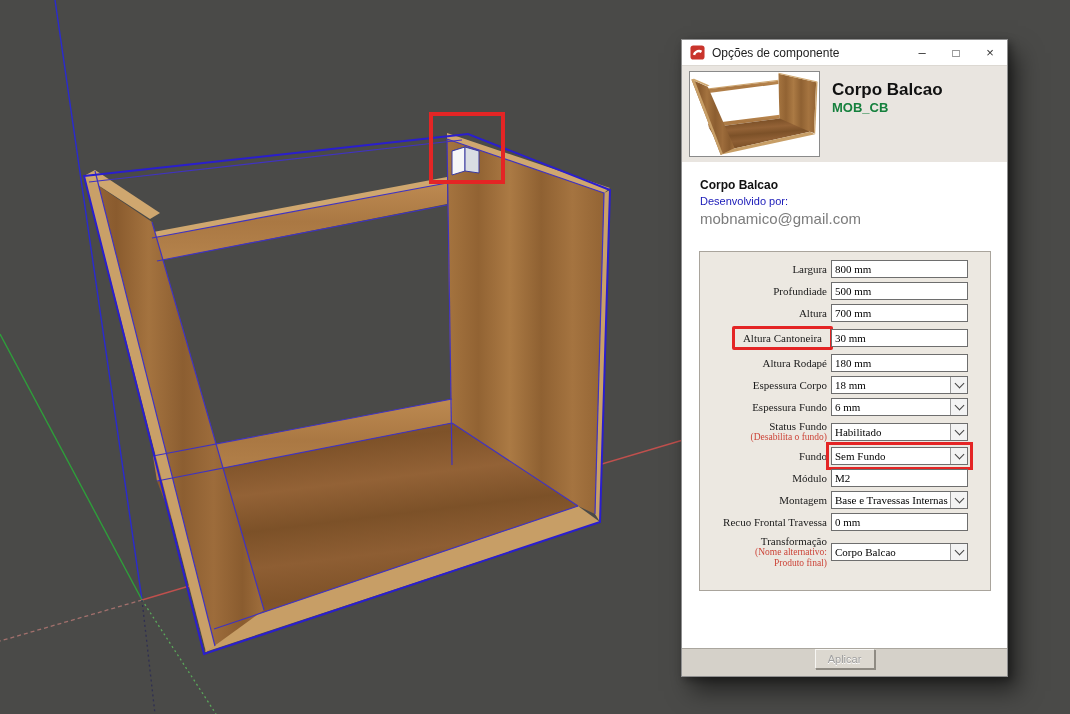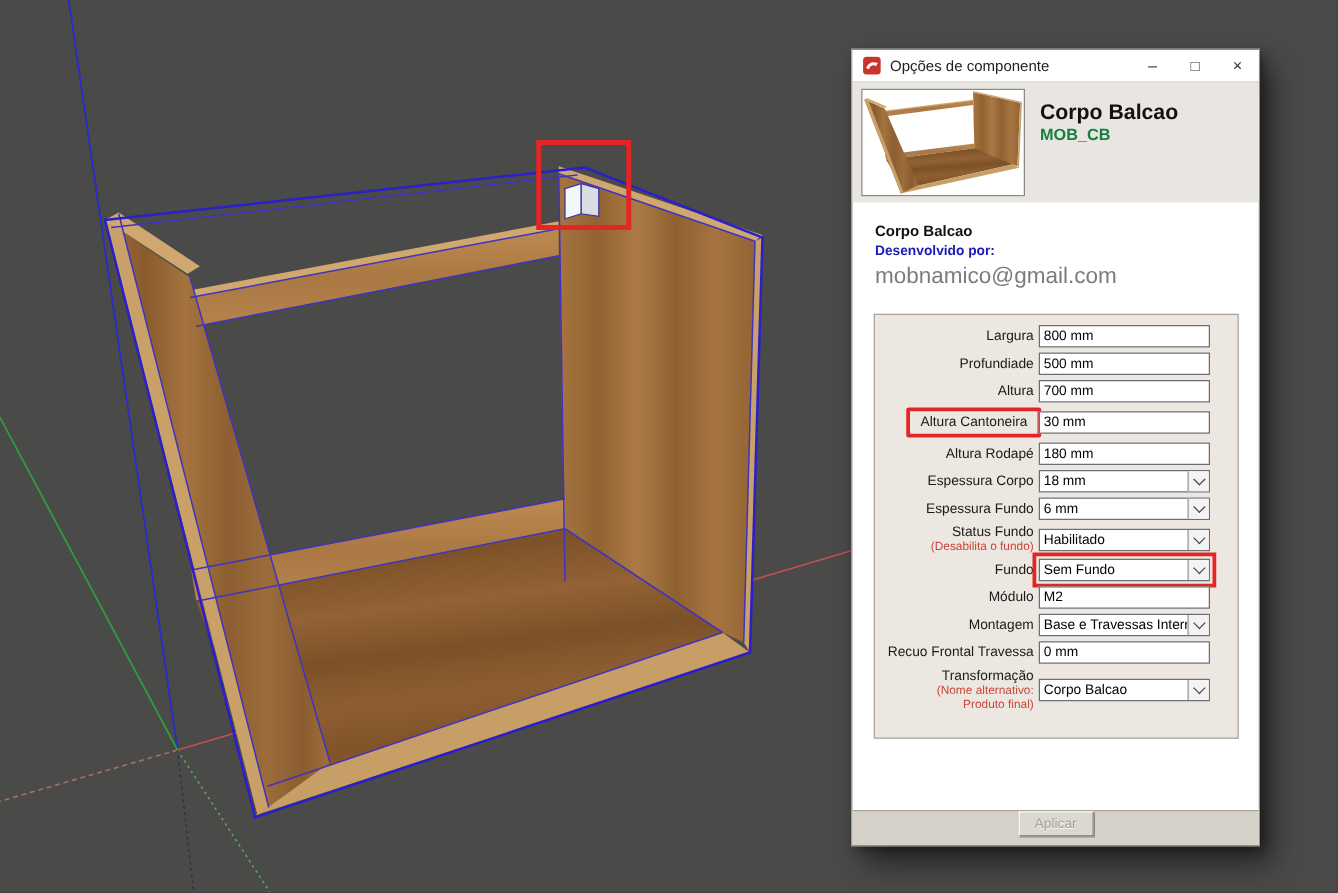--- a/index.html
+++ b/index.html
@@ -17,26 +17,26 @@
   .winbtn{width:34px;height:25px;display:flex;align-items:center;justify-content:center;
           font-size:13px;color:#333;cursor:default;}
   .winbtn.max{font-size:12px;}
   #hdr{height:96px;background:#e9e5e0;border-top:1px solid #dcd8d2;display:flex;}
   #thumb{width:129px;height:84px;background:#fff;border:1px solid #8a8a8a;margin:5px 0 0 7px;flex:0 0 auto;}
   #hdr .ht{margin:14px 0 0 12px;}
   #hdr .ht .big{font-size:17px;font-weight:bold;color:#111;line-height:20px;}
   #hdr .ht .sub{font-size:13px;font-weight:bold;color:#15803d;}
   #info{padding:16px 0 0 18px;}
   #info .name{font-size:12px;font-weight:bold;color:#111;}
-  #info .dev{font-size:11px;font-weight:bold;color:#1a1ab8;margin-top:3px;}
-  #info .mail{font-size:18px;color:#7c7c7c;margin-top:3px;}
+  #info .dev{font-size:11px;font-weight:normal;color:#1a1ab8;margin-top:3px;}
+  #info .mail{font-size:15px;color:#7c7c7c;margin-top:3px;}
   
   #panel{position:absolute;left:17px;top:211px;width:292px;height:340px;box-sizing:border-box;
          background:#ece8e1;border:1px solid #a9a49c;padding:8px 7px 4px 7px;overflow:hidden;}
-  .f-row{display:flex;align-items:center;margin-bottom:4px;}
+  .f-row{display:flex;align-items:center;margin-bottom:4px;font-family:Liberation Serif, serif;}
   .label-box{width:120px;margin-right:4px;text-align:right;font-size:11px;color:#1a1a1a;flex:0 0 auto;}
   .label-box .lbl-sub{font-size:9.5px;color:#cc4438;line-height:11px;}
   .label-box.hl .lbl-main{display:inline-block;border:3px solid #e42525;border-radius:2px;
          padding:3px 8px;background:#ece8e1;margin-right:-6px;}
   .control{width:137px;height:18px;box-sizing:border-box;background:#fff;border:1px solid #6e6e6e;
          display:flex;align-items:center;flex:0 0 auto;}
   .control .val{flex:1 1 auto;font-size:11px;color:#000;padding:0 3px;white-space:nowrap;
          overflow:hidden;}
   .control .arrow{width:16px;height:100%;border-left:1px solid #9a9a9a;background:#f3f3f3;
          display:flex;align-items:center;justify-content:center;flex:0 0 auto;}

